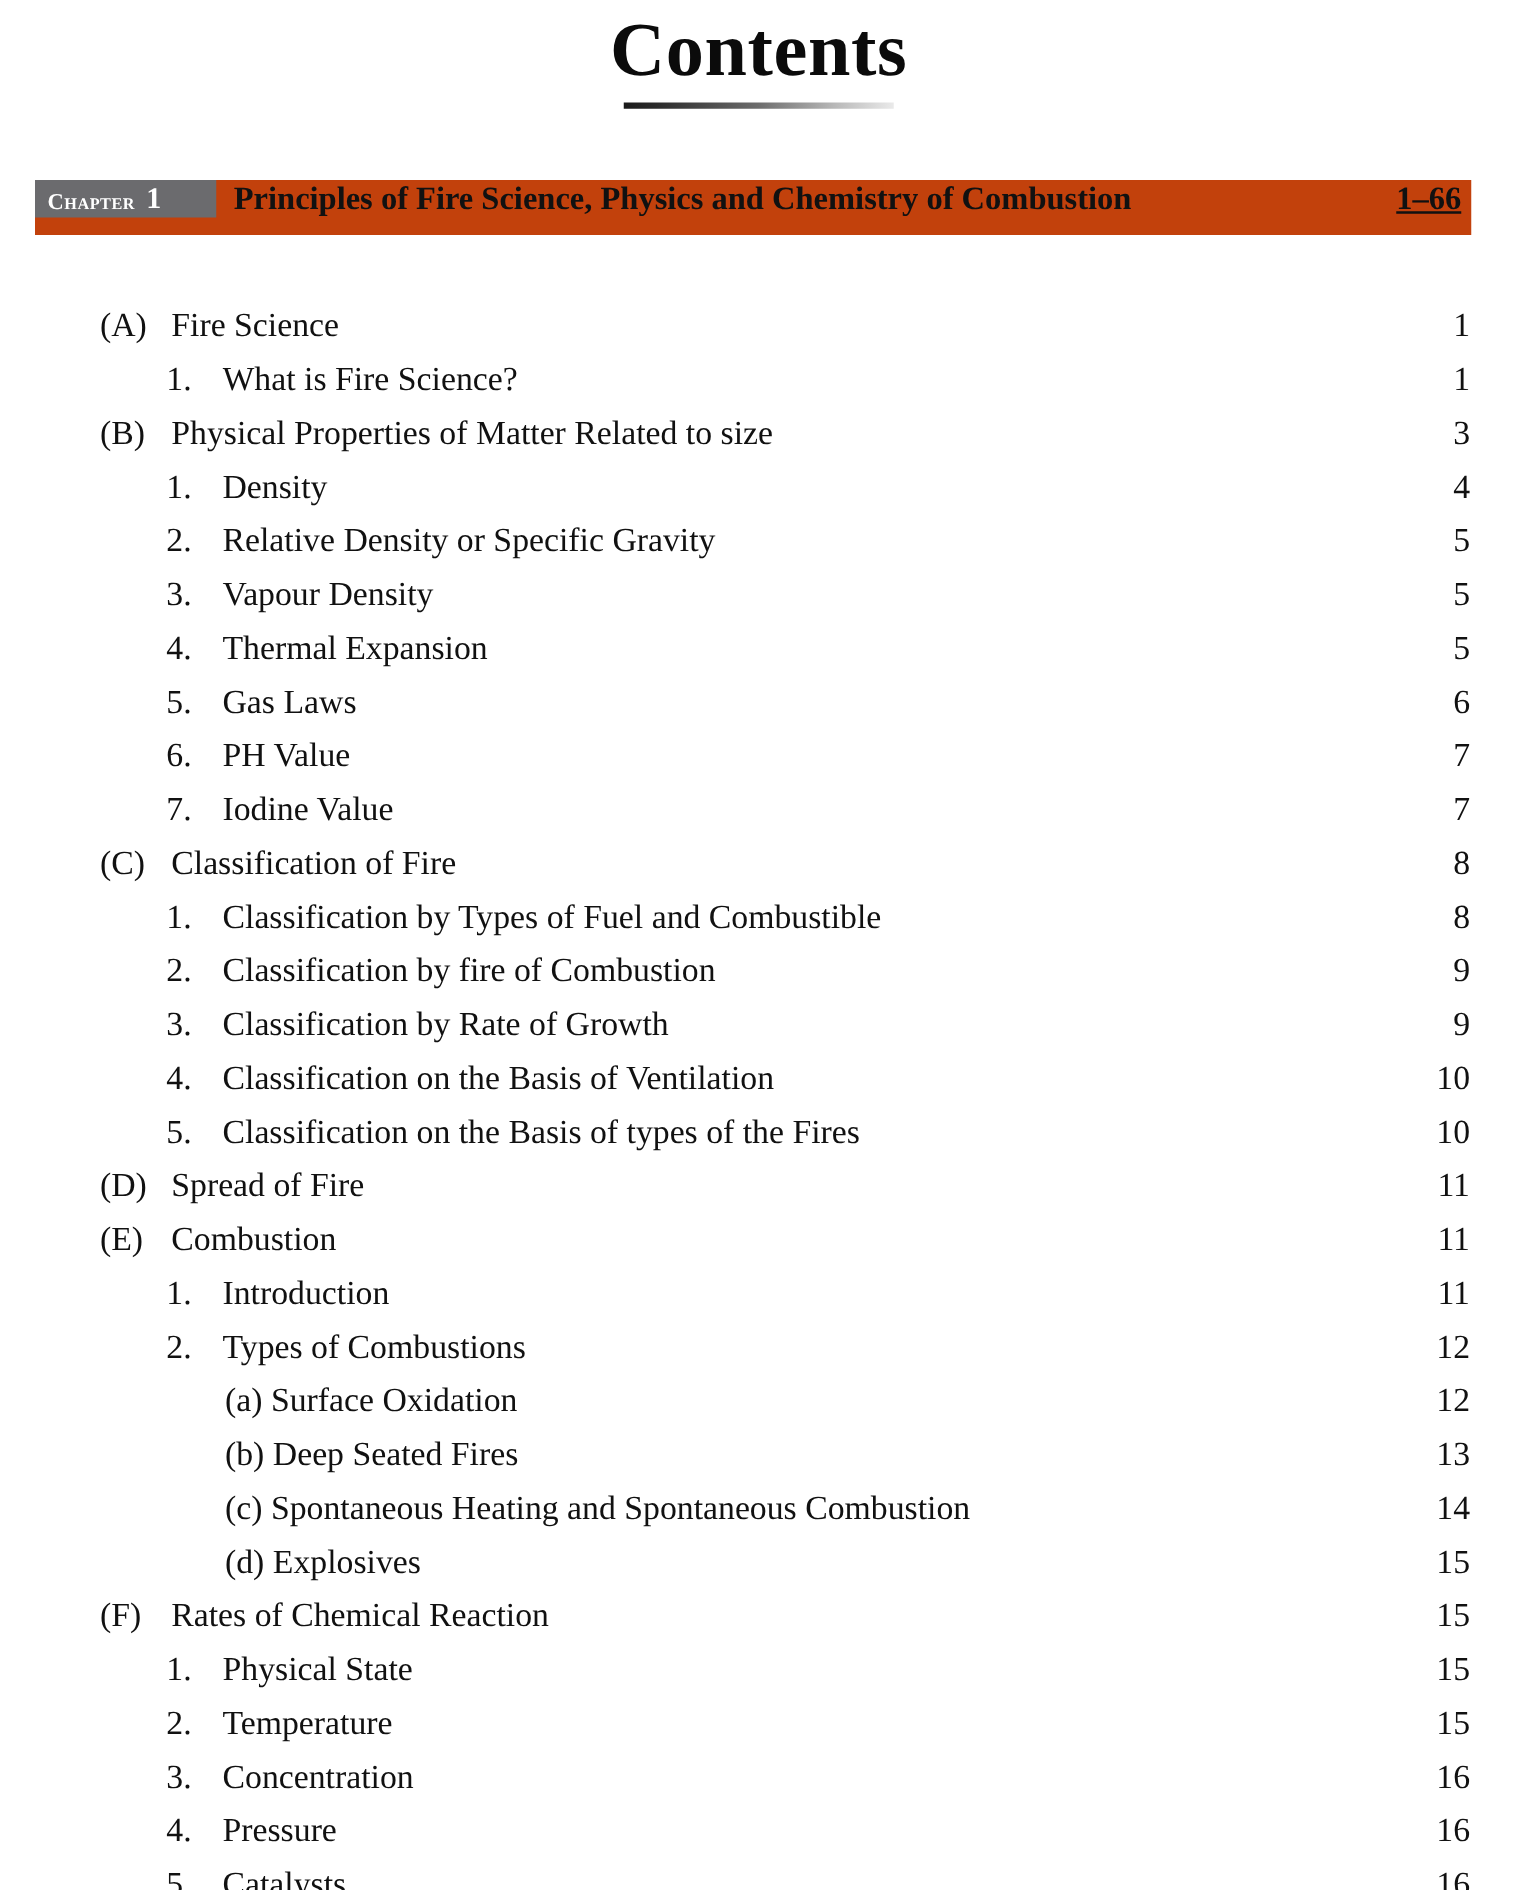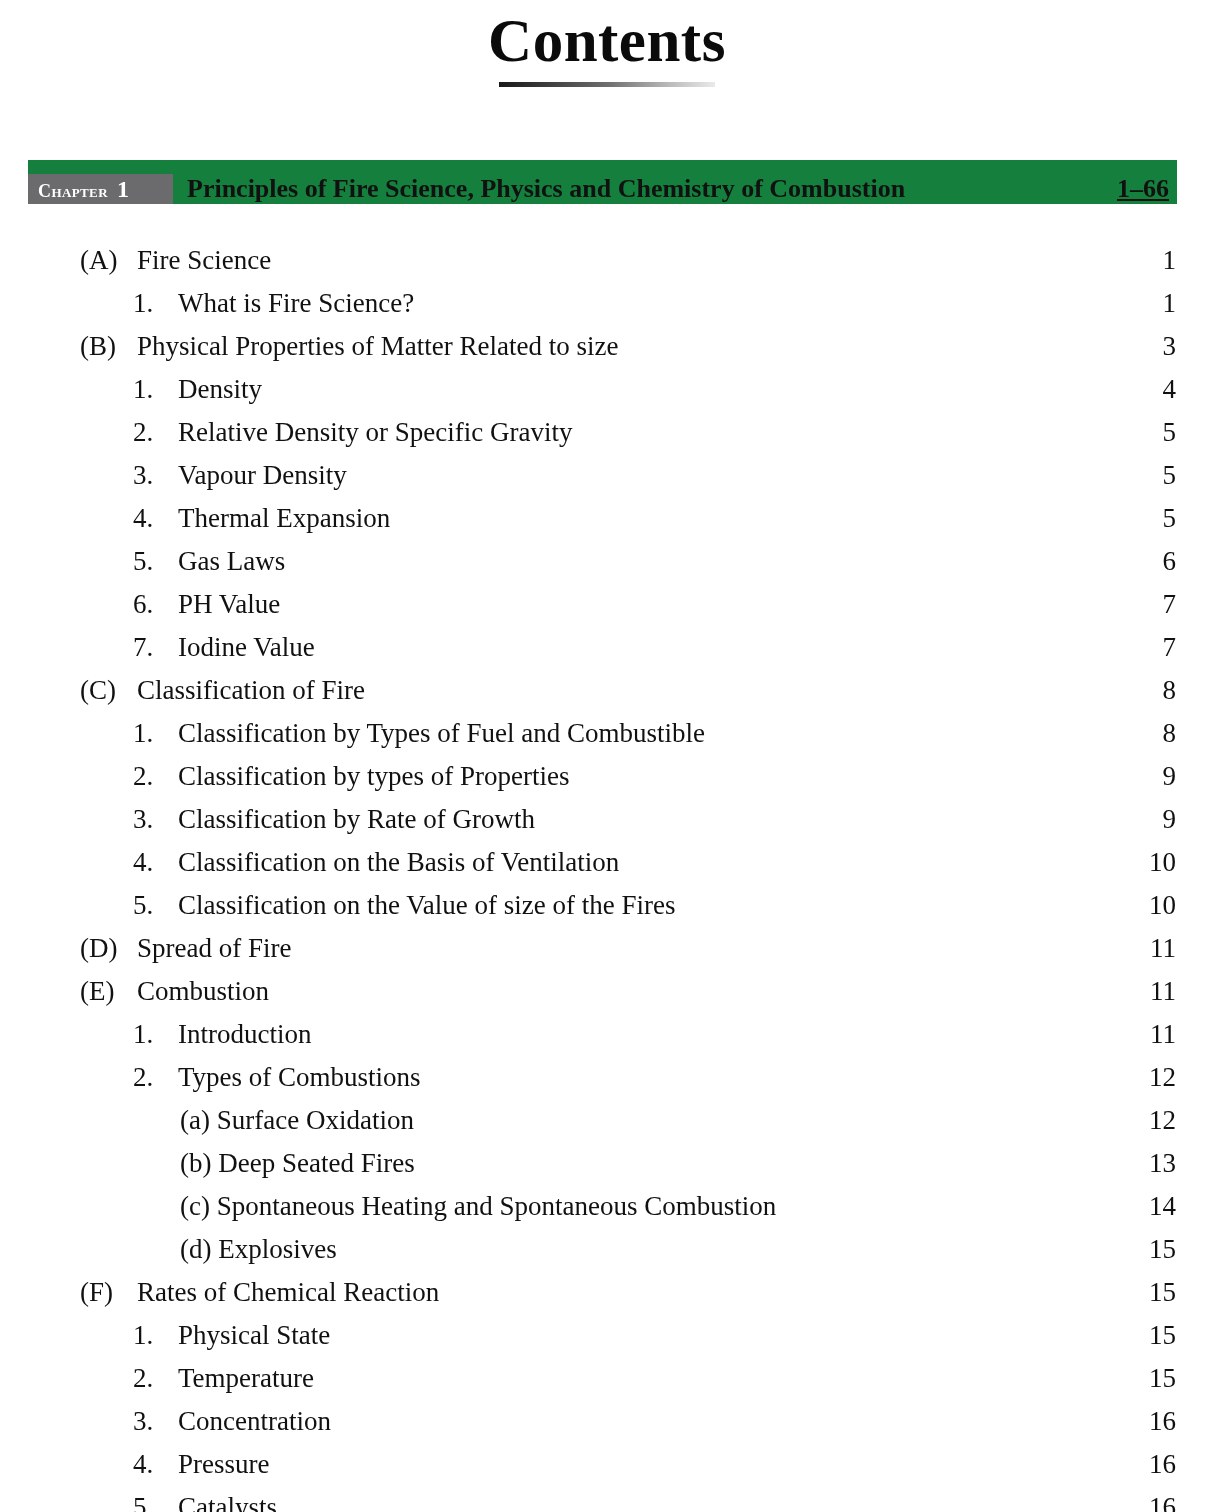--- a/index.html
+++ b/index.html
@@ -35,26 +35,26 @@
     width: 216px;
     height: 5px;
     margin: 6px auto 0 auto;
     background: linear-gradient(to right, #1a1a1a 0%, #2b2b2b 12%, #6d6d6d 50%, #b8b8b8 78%, #eaeaea 100%);
   }
 
   
   .chapter-bar {
     position: absolute;
     left: 28px;
-    top: 160px;
+    top: 144px;
     width: 1149px;
     height: 44px;
-    background: #15803d;
-    display: flex;
-    align-items: flex-end;
+    background: #c2410c;
+    display: flex;
+    align-items: flex-start;
   }
   .chapter-tag {
     width: 145px;
     background: #6b6b6e;
     color: #ffffff;
     display: flex;
     align-items: center;
     justify-content: flex-start;
     padding-left: 10px;
     box-sizing: border-box;
@@ -215,36 +215,36 @@
       <span class="toc-label">Classification of Fire</span>
       <span class="toc-page">8</span>
     </div>
     <div class="toc-row lvl-1">
       <span class="toc-marker">1.</span>
       <span class="toc-label">Classification by Types of Fuel and Combustible</span>
       <span class="toc-page">8</span>
     </div>
     <div class="toc-row lvl-1">
       <span class="toc-marker">2.</span>
-      <span class="toc-label">Classification by types of Properties</span>
+      <span class="toc-label">Classification by fire of Combustion</span>
       <span class="toc-page">9</span>
     </div>
     <div class="toc-row lvl-1">
       <span class="toc-marker">3.</span>
       <span class="toc-label">Classification by Rate of Growth</span>
       <span class="toc-page">9</span>
     </div>
     <div class="toc-row lvl-1">
       <span class="toc-marker">4.</span>
       <span class="toc-label">Classification on the Basis of Ventilation</span>
       <span class="toc-page">10</span>
     </div>
     <div class="toc-row lvl-1">
       <span class="toc-marker">5.</span>
-      <span class="toc-label">Classification on the Value of size of the Fires</span>
+      <span class="toc-label">Classification on the Basis of types of the Fires</span>
       <span class="toc-page">10</span>
     </div>
     <div class="toc-row lvl-a">
       <span class="toc-marker">(D)</span>
       <span class="toc-label">Spread of Fire</span>
       <span class="toc-page">11</span>
     </div>
     <div class="toc-row lvl-a">
       <span class="toc-marker">(E)</span>
       <span class="toc-label">Combustion</span>

